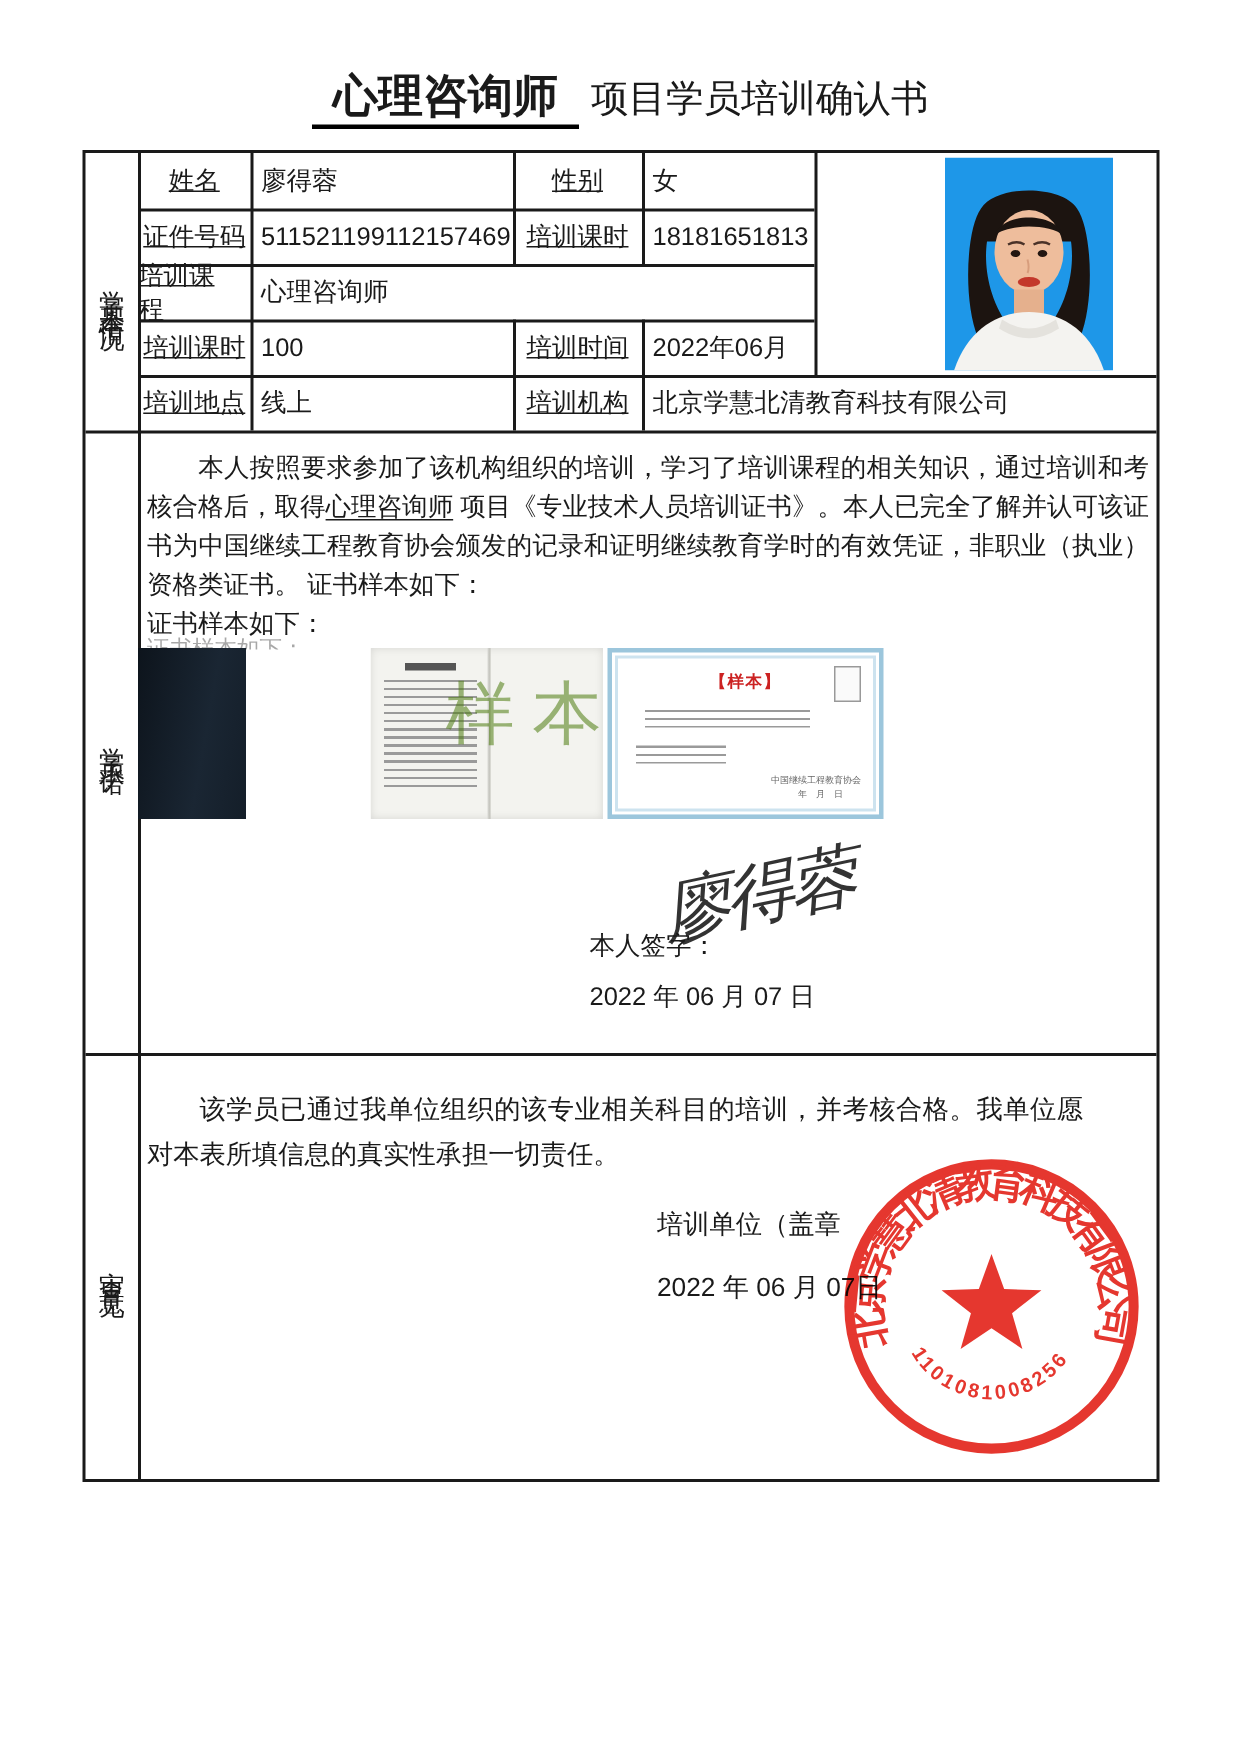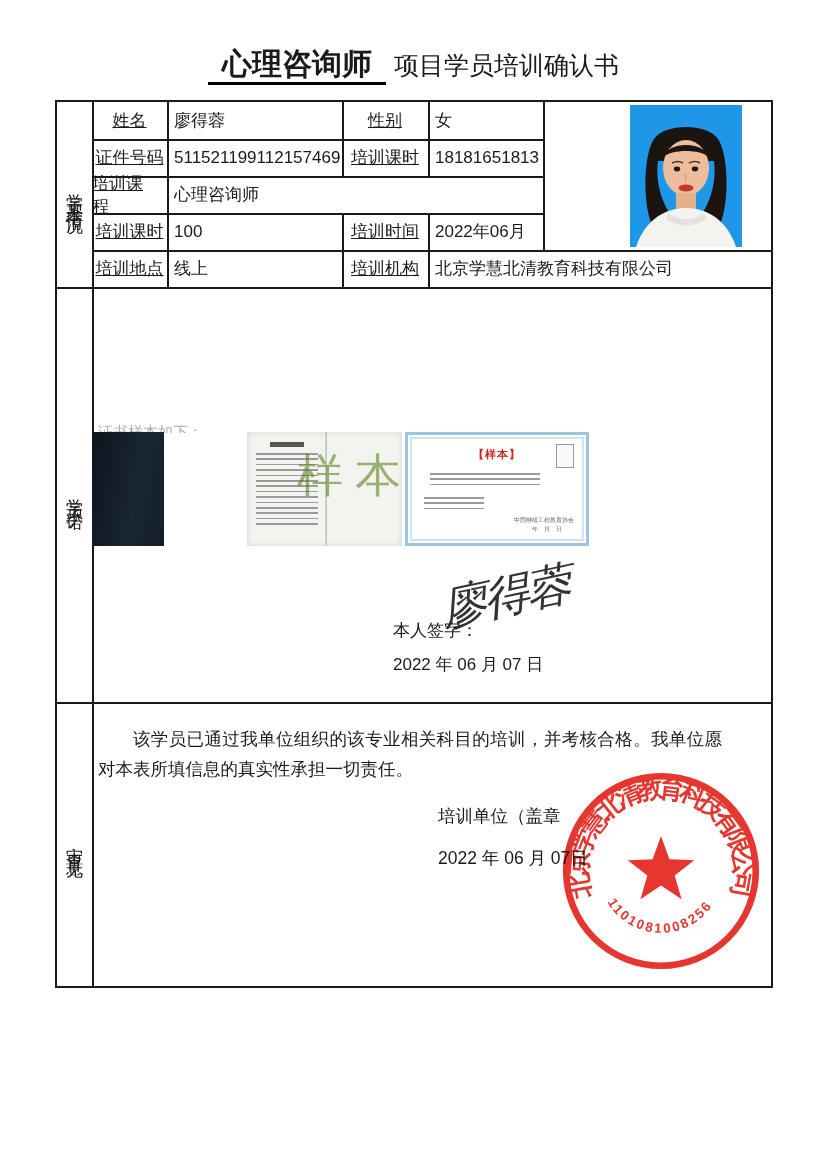--- a/index.html
+++ b/index.html
@@ -140,20 +140,23 @@
         <ellipse cx="65" cy="64" rx="3.2" ry="2.4" fill="#221611"></ellipse>
         <path d="M55 68 q1.5 6 0 9" stroke="#d79d7c" stroke-width="1.3" fill="none"></path>
         <ellipse cx="56" cy="83" rx="7.5" ry="3.4" fill="#c3382b"></ellipse>
         <rect x="46" y="88" width="20" height="18" fill="#e5b08d"></rect>
         <path d="M6 142 C16 112 38 103 56 103 C74 103 96 112 106 142 Z" fill="#f4f3f0"></path>
         <path d="M38 108 Q56 120 74 108 L76 114 Q56 127 36 114 Z" fill="#e4e2dd"></path>
       </svg>
     </div>
 
     <div class="sec2">
+      <div class="pledge-para"><span class="ind"></span><span>本人按照要求参加了该机构组织的培训，学习了培训课程的相关知识，通过培训和考核合格后，取得</span><u>心理咨询师</u><span> 项目《专业技术人员培训证书》。本人已完全了解并认可该证书为中国继续工程教育协会颁发的记录和证明继续教育学时的有效凭证，非职业（执业）资格类证书。 证书样本如下：</span>
+        <div class="sample-line">证书样本如下：</div>
+      </div>
       <div class="faint-line">证书样本如下：</div>
 
       <div class="cert-strip">
         <div class="cert cert-back"></div>
         <div class="cert cert-open">
           <div class="open-left">
             <div class="open-head"></div>
             <div class="microlines"></div>
           </div>
           <div class="fold"></div>

